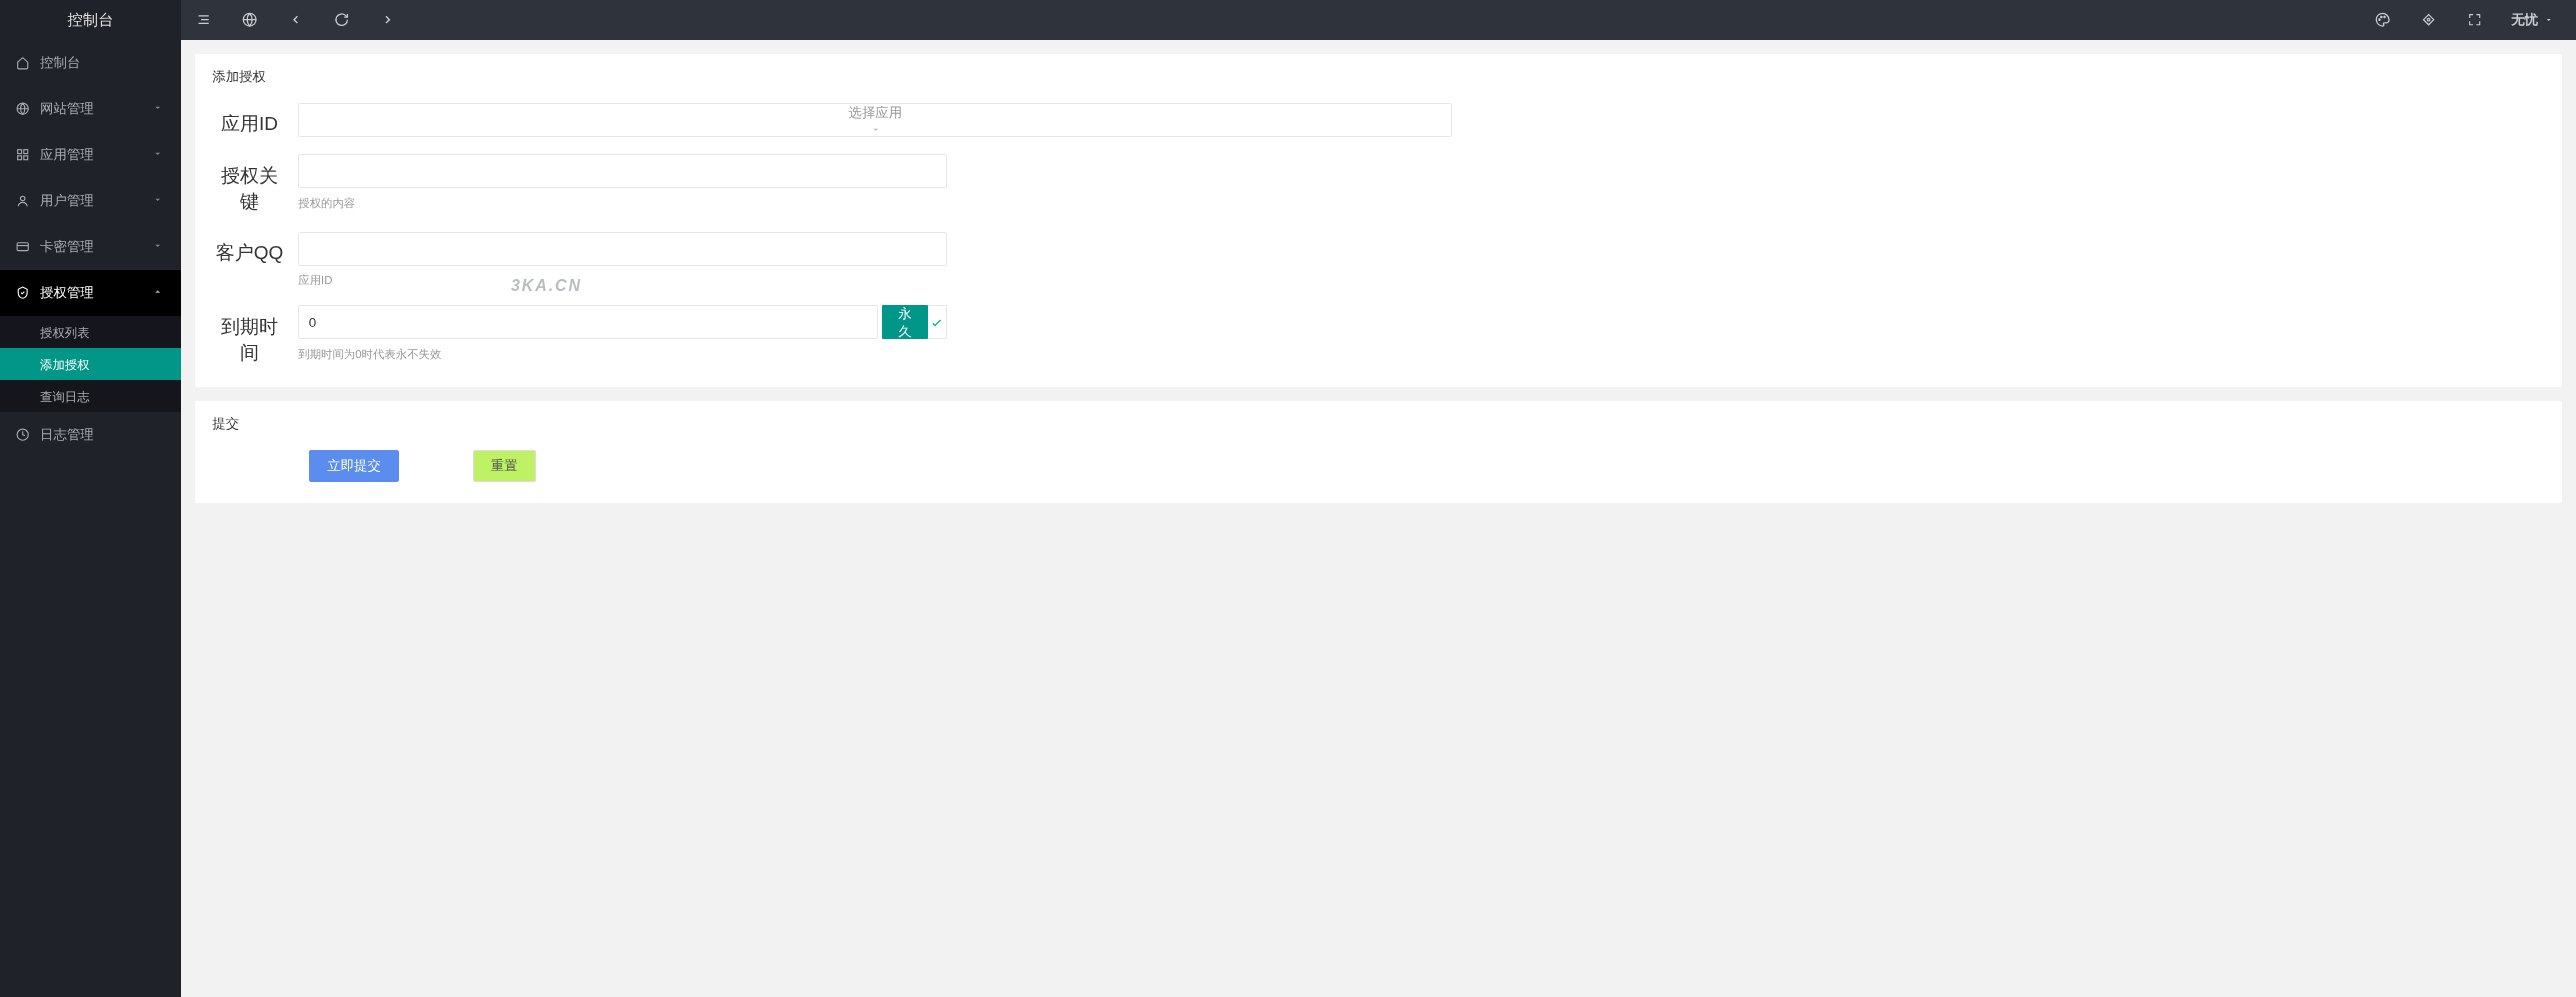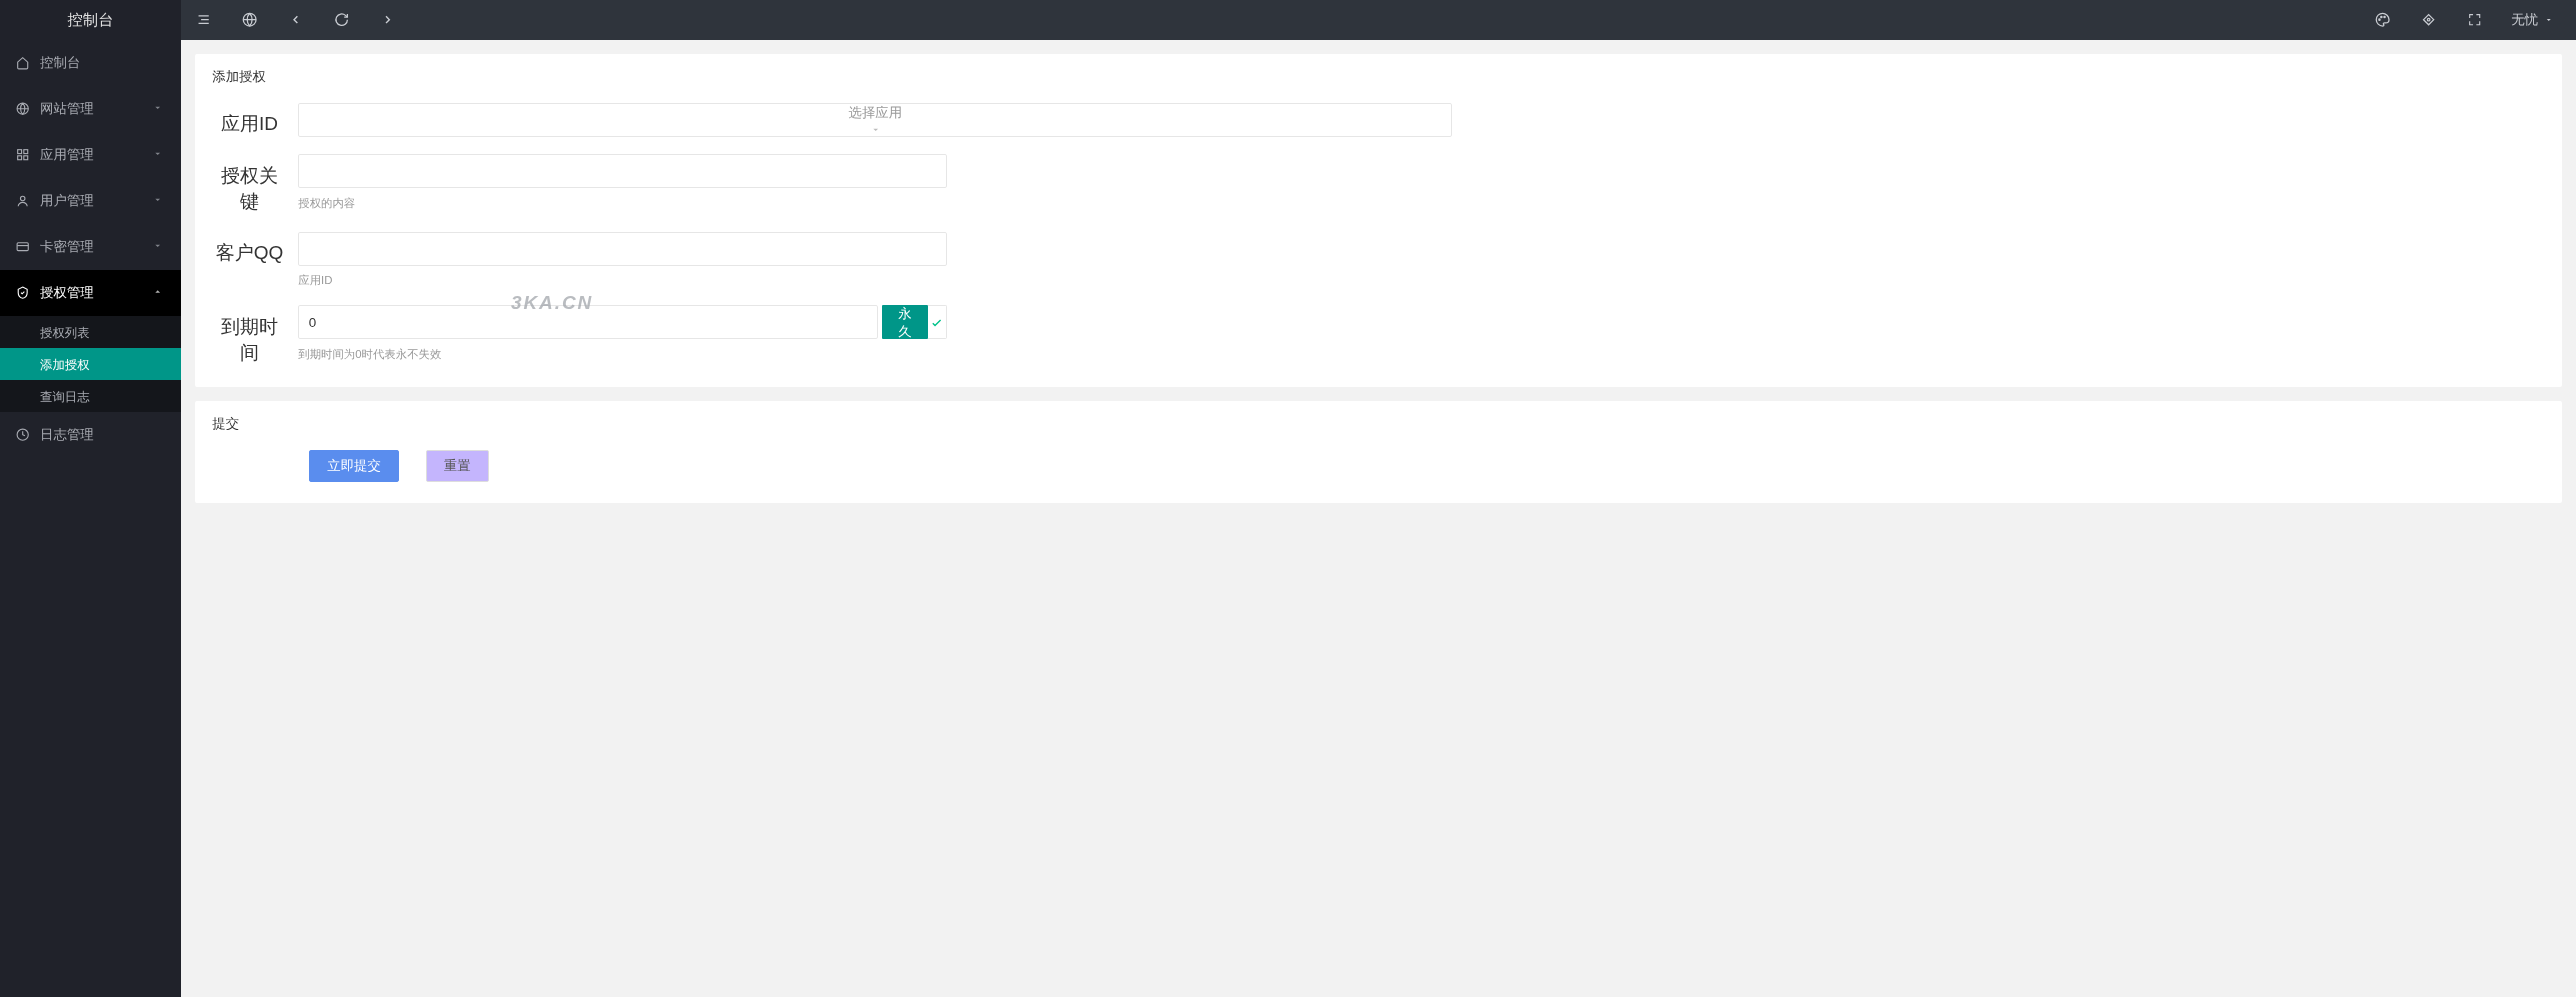--- a/index.html
+++ b/index.html
@@ -21,21 +21,21 @@
 .nav-item .chevron { width: 13.4px; height: 13.4px; opacity: .7; }
 .nav-item.expanded { background: #000; color: #fff; }
 .subnav { list-style: none; background: #14161b; }
 .subnav-item { height: 32px; line-height: 34px; padding-left: 40px; color: #a9acb3; cursor: pointer; font-size: 12.4px; }
 .subnav-item.active { background: #009688; color: #fff; }
 
 
 .main { flex: 1; display: flex; flex-direction: column; min-width: 0; }
 .topbar { height: 40px; background: #2f343c; display: flex; align-items: center; color: #c9ccd2; }
 .topbar-left { display: flex; align-items: center; }
-.topbar-right { margin-left: auto; display: flex; align-items: center; padding-right: 9.5px; }
+.topbar-right { margin-left: auto; display: flex; align-items: center; padding-right: 9.5px; font-weight: bold; }
 .top-btn { width: 46px; height: 40px; display: flex; align-items: center; justify-content: center; cursor: pointer; }
 .user-chip { display: flex; align-items: center; padding: 0 13.4px; height: 40px; cursor: pointer; gap: 5.7px; }
 
 .content { padding: 14.3px; flex: 1; overflow: auto; }
 .card { background: #fff; border-radius: 1.9px; margin-bottom: 14.3px; padding: 13.4px 17px 21px; }
 .card-title { font-size: 13.4px; color: #333; margin-bottom: 17px; }
 
 .form-row { display: flex; align-items: flex-start; margin-bottom: 17px; }
 .form-row:last-child { margin-bottom: 0; }
 .form-label { width: 86px; text-align: center; padding: 8.6px 11.4px 0 0; color: #333; font-size: 19px; flex-shrink: 0; }
@@ -50,23 +50,23 @@
 .help-text { color: #999; font-size: 11.4px; margin-top: 7.6px; }
 
 .expire-row { display: flex; align-items: stretch; gap: 0; }
 .expire-row .input { flex: 0 0 580px; }
 .btn-perm { height: 34px; padding: 0 13.4px; background: #009688; color: #fff; border: none; cursor: pointer; font-size: 13.4px; margin-left: 3.8px; border-radius: 1px; }
 .check-toggle { width: 27px; height: 34px; border: 1px solid #e6e6e6; border-left: none; display: flex; align-items: center; justify-content: center; color: #00c28a; background: #fff; border-radius: 0 1.9px 1.9px 0; margin-left: 0; }
 
 .btn-row { display: flex; gap: 27px; padding-left: 97px; }
 .btn { height: 32px; padding: 0 17px; border-radius: 1.9px; font-size: 13.4px; cursor: pointer; border: 1px solid transparent; }
 .btn-primary { background: #5a8dee; color: #fff; border-color: #5a8dee; }
-.btn-default { background: #c4b5fd; color: #555; border-color: #ddd; }
-
-.watermark { position: absolute; left: 330px; top: 252px; color: #9ca0a6; font-size: 19px; font-style: italic; font-weight: bold; letter-spacing: 1.9px; pointer-events: none; opacity: .7; }
+.btn-default { background: #bef264; color: #555; border-color: #ddd; margin-left: 47px; }
+
+.watermark { position: absolute; left: 330px; top: 237px; color: #9ca0a6; font-size: 16px; font-style: italic; font-weight: bold; letter-spacing: 1.9px; pointer-events: none; opacity: .7; }
 
 svg { display: block; }
 </style>
 </head>
 <body>
 
 <div class="app">
   <aside class="sidebar">
     <div class="sidebar-logo">控制台</div>
     <ul class="nav">

